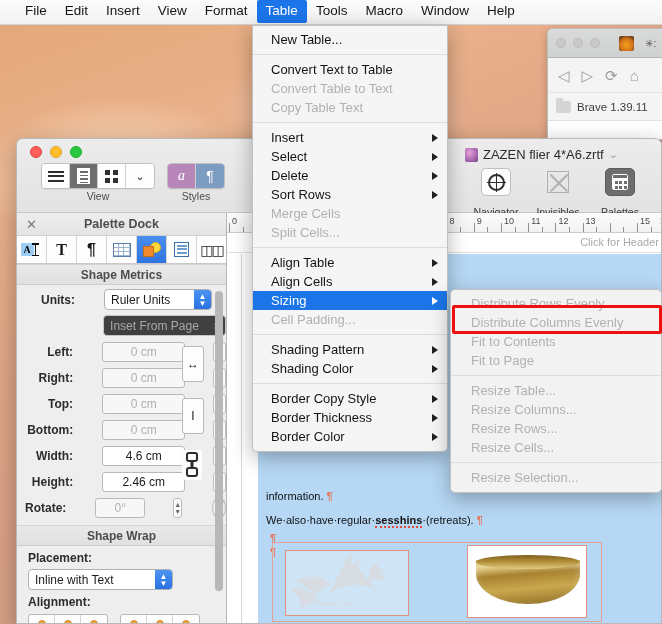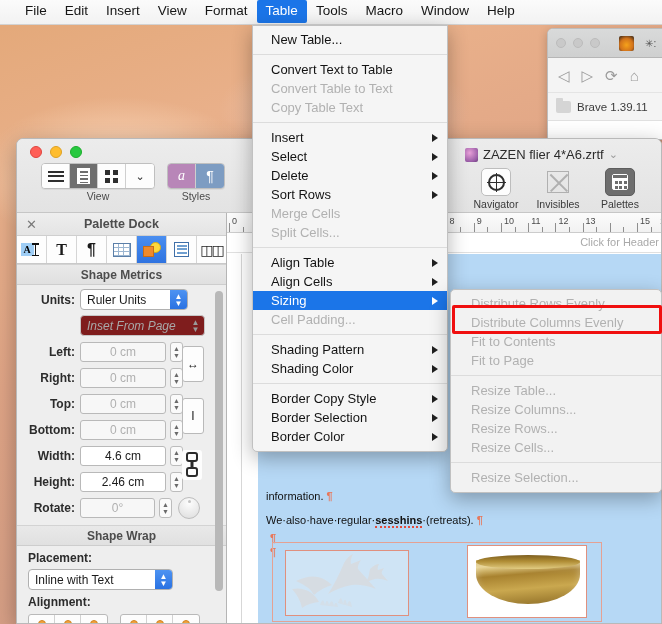--- a/index.html
+++ b/index.html
@@ -166,21 +166,21 @@
   #fn-chev { color: #9a9a9a; font-size: 11px; }
   #tb-right-btns { display: flex; gap: 12px; margin-top: 6px; padding-left: 6px; }
   .tbtn { width: 50px; text-align: center; }
   .tbtn .box {
     width: 30px; height: 28px; margin: 0 auto;
     border: 1px solid #bdbdbd; border-radius: 5px;
     background: #fdfdfd; display:flex; align-items:center; justify-content:center;
   }
   .tbtn .box.dark { background: #6e6e6e; border-color: #5d5d5d; }
   .tbtn .box.plain { border:none; background:transparent; }
-  .tbtn .lbl { font-size: 10.5px; color: #3a3a3a; margin-top: 2px; }
+  .tbtn .lbl { font-size: 10.5px; color: #3a3a3a; margin-top: 10px; }
   .wheel {
     width: 17px; height: 17px; border-radius: 50%;
     border: 2px solid #2e2e2e; position: relative;
   }
   .wheel:before, .wheel:after {
     content:""; position:absolute; background:#2e2e2e;
   }
   .wheel:before { left:6px; top:-3px; width:1.5px; height:19px; }
   .wheel:after  { left:-3px; top:6px; width:19px; height:1.5px; }
   .xbox { width:22px; height:22px; border:1.5px solid #b0b0b0; position:relative; }
@@ -249,40 +249,40 @@
   .ic-book { font-size:14px; color:#1a1a1a; line-height:1; letter-spacing:-2px; }
 
   .pd-section {
     height: 21px; display:flex; align-items:center; justify-content:center;
     font-size: 12px; font-weight: bold; color: #4d4d4d;
     background: linear-gradient(180deg,#e9e9e9,#e0e0e0);
     border-top: 1px solid #d3d3d3; border-bottom: 1px solid #cdcdcd;
   }
   #pd-body { position: relative; height: 340px; background:#eeeeee; overflow: hidden; }
 
-  .frow { display:flex; align-items:center; height: 23px; margin: 3px 0; padding-left: 8px; }
+  .frow { display:flex; align-items:center; height: 23px; margin: 3px 0; padding-left: 8px; gap: 24px; }
   .flabel { font-size: 12px; color: #2c2c2c; text-align: right; font-weight: bold; }
   .finput {
     height: 20px; border: 1px solid #b9b9b9; border-radius: 3px;
     background: #fff; font-size: 12px; display:flex; align-items:center;
     padding: 0 6px; margin-left: 5px; color:#1a1a1a;
   }
   .finput.placeholder { color:#b0b0b0; justify-content:center; background:#f7f7f7; }
   .finput.centered { justify-content:center; }
   .popup {
     height: 21px; border: 1px solid #b0b0b0; border-radius: 4px; background:#fff;
     display:flex; align-items:center; justify-content:space-between;
     font-size: 12px; color:#1a1a1a; padding-left: 6px; margin-left: 5px; overflow:hidden;
   }
   .popup .arrows {
     width: 17px; height: 100%; background: linear-gradient(180deg,#4d93f2,#2a72e2);
     color:#fff; font-size: 8px; display:flex; flex-direction:column;
     align-items:center; justify-content:center; line-height:7px;
   }
-  .popup.disabled { background:#7f1d1d; color:#a8a8a8; border-color:#c6c6c6;font-style:italic; }
+  .popup.disabled { background:#404040; color:#a8a8a8; border-color:#c6c6c6; }
   .popup.disabled .arrows { background:transparent; color:#9a9a9a; }
   .stepper {
     width: 13px; height: 20px; margin-left: 4px;
     border: 1px solid #bcbcbc; border-radius: 3px; background:#fafafa;
     display:flex; flex-direction:column; align-items:center; justify-content:center;
     font-size: 7px; color:#6a6a6a; line-height: 7px;
   }
   .side-box {
     width: 22px; height: 36px; border:1px solid #b9b9b9; border-radius:3px;
     background:#fdfdfd; display:flex; align-items:center; justify-content:center;
@@ -839,21 +839,21 @@
       <div class="msep"></div>
       <div class="mi"><span>Align Table</span><span class="arrow"></span></div>
       <div class="mi"><span>Align Cells</span><span class="arrow"></span></div>
       <div class="mi hl"><span>Sizing</span><span class="arrow"></span></div>
       <div class="mi dim"><span>Cell Padding...</span></div>
       <div class="msep"></div>
       <div class="mi"><span>Shading Pattern</span><span class="arrow"></span></div>
       <div class="mi"><span>Shading Color</span><span class="arrow"></span></div>
       <div class="msep"></div>
       <div class="mi"><span>Border Copy Style</span><span class="arrow"></span></div>
-      <div class="mi"><span>Border Selection</span><span class="arrow"></span></div>
+      <div class="mi"><span>Border Thickness</span><span class="arrow"></span></div>
       <div class="mi"><span>Border Color</span><span class="arrow"></span></div>
     </div>
 
   <div id="sizing-submenu">
       <div class="mi dim"><span>Distribute Rows Evenly</span></div>
       <div class="mi dim"><span>Distribute Columns Evenly</span></div>
       <div class="mi dim"><span>Fit to Contents</span></div>
       <div class="mi dim"><span>Fit to Page</span></div>
       <div class="msep"></div>
       <div class="mi dim"><span>Resize Table...</span></div>

